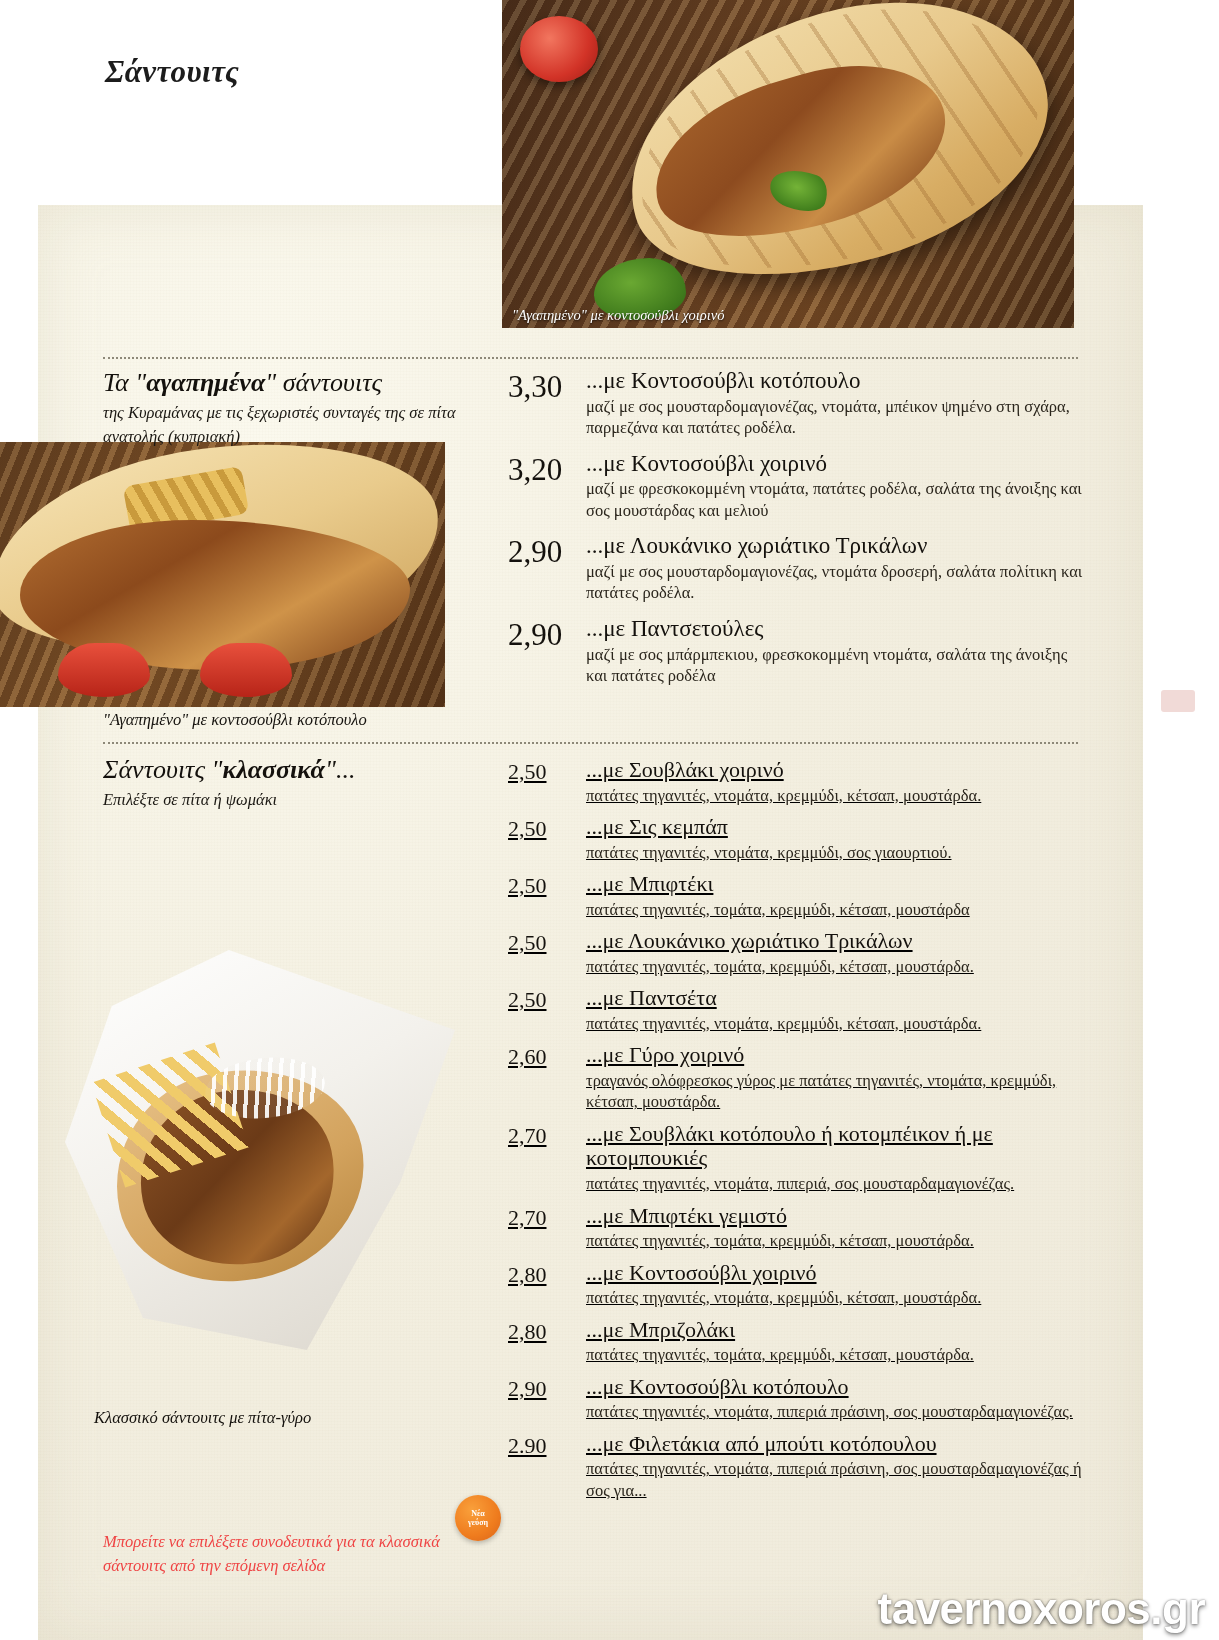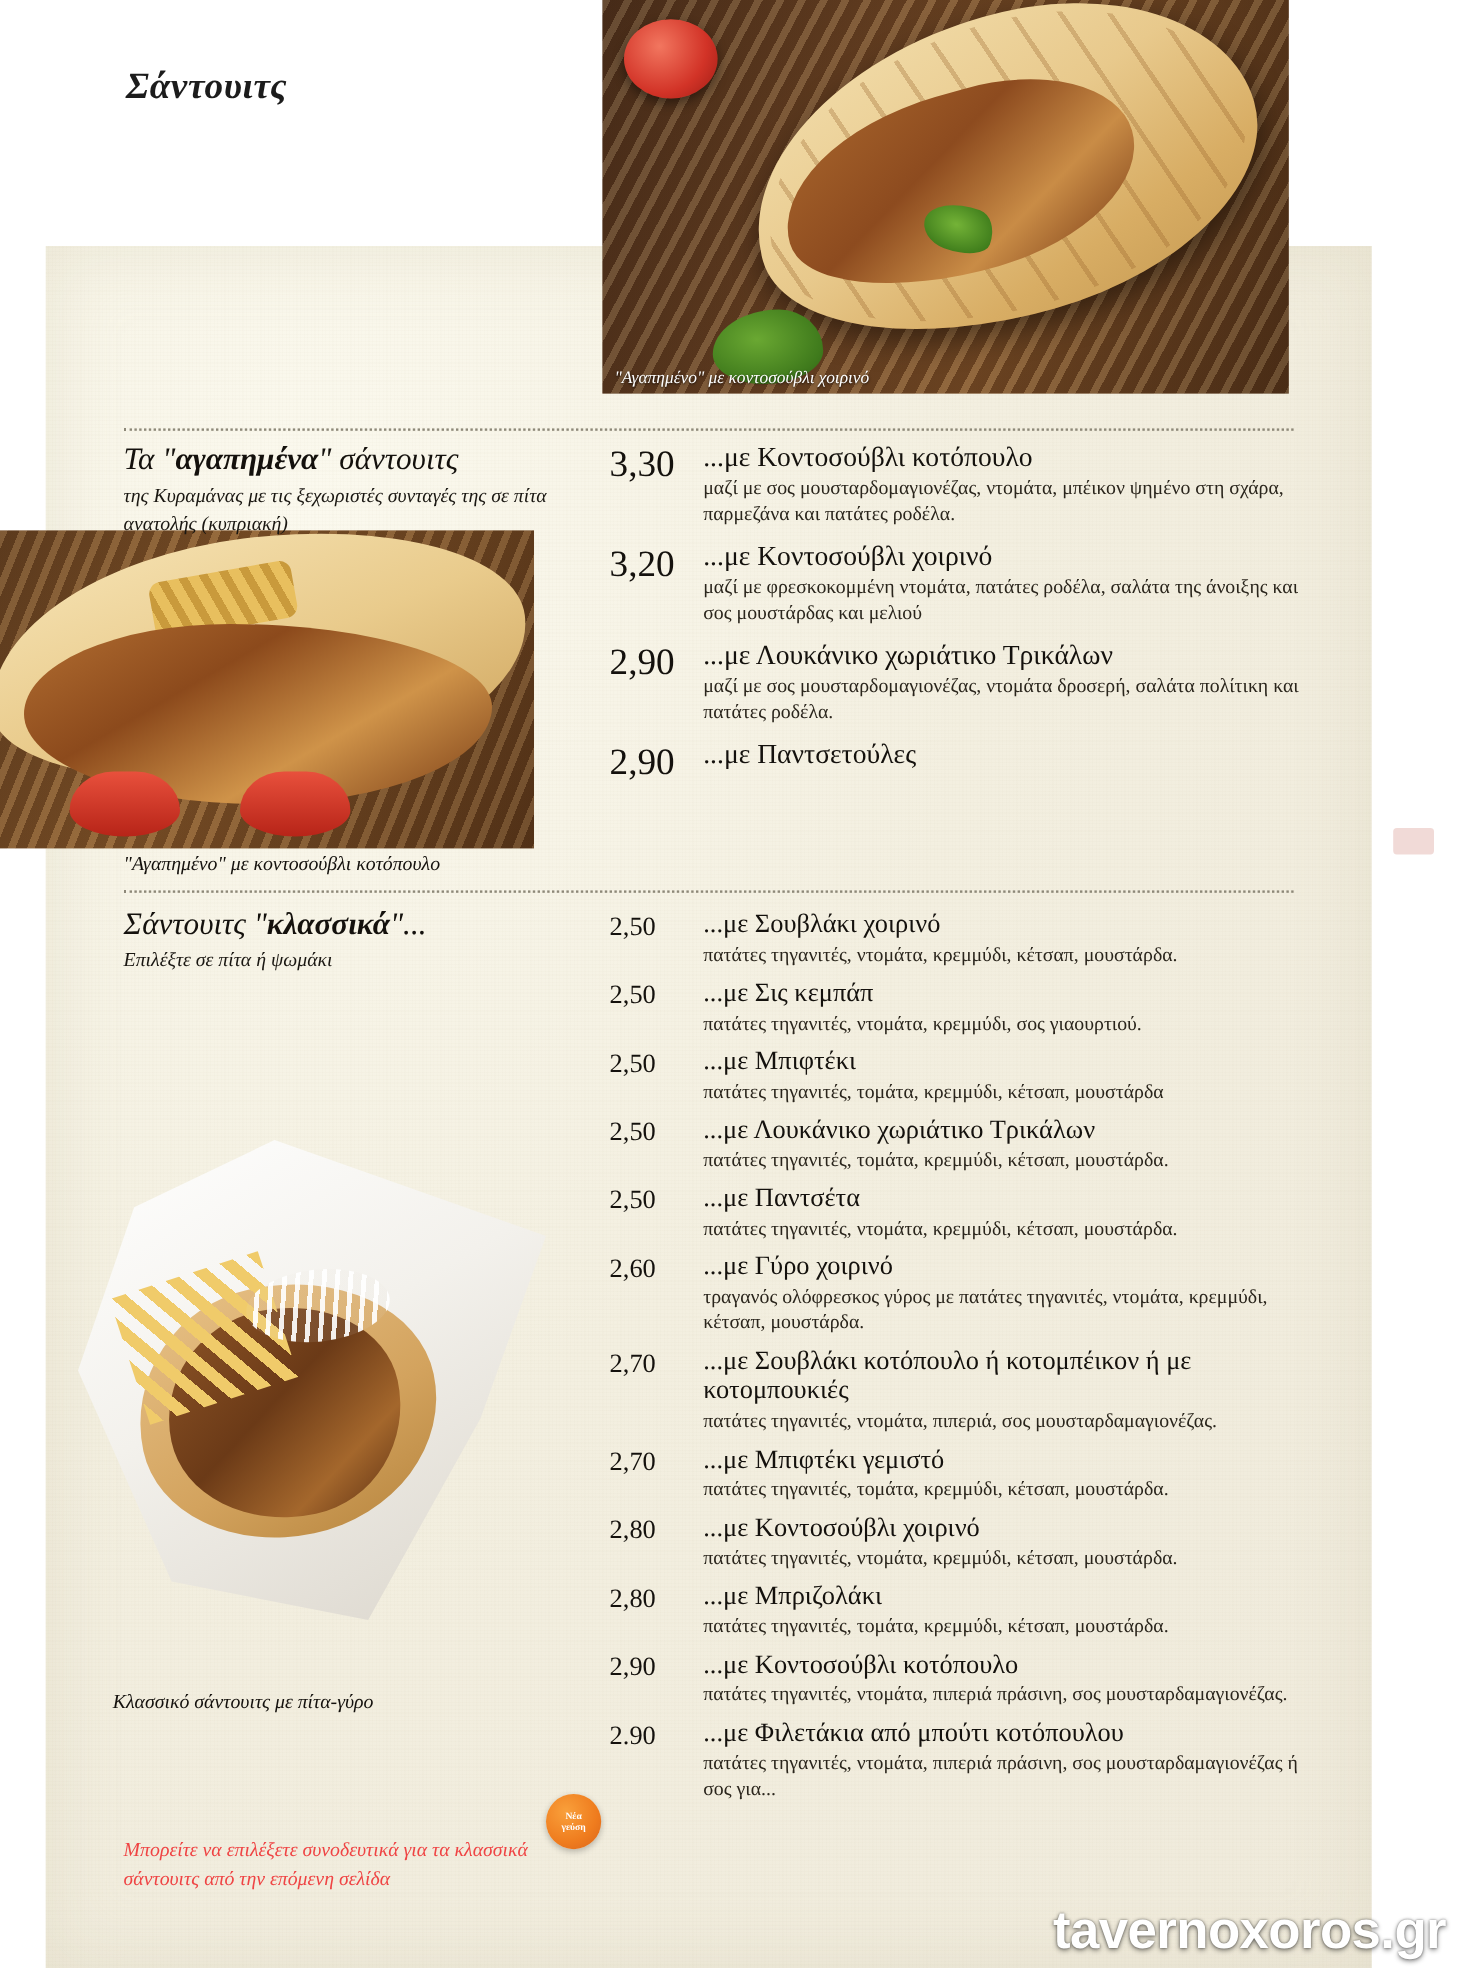--- a/index.html
+++ b/index.html
@@ -252,21 +252,21 @@
     line-height: 1.12;
   }
   .item .desc {
     font-size: 16.5px;
     color: #2a251c;
     line-height: 1.3;
     margin-top: 2px;
   }
 
   
-  .items.classic .item { margin-bottom: 9px; }
+  .items.classic .item { margin-bottom: 9px; text-decoration: underline; }
   .items.classic .item .name { font-size: 22px; }
   .items.classic .item .price { font-size: 22px; }
 
   
   .note {
     position: absolute;
     left: 103px;
     top: 1530px;
     width: 390px;
     font-style: italic;
@@ -382,20 +382,21 @@
       <div class="price">2,90</div>
       <div>
         <div class="name">...με Λουκάνικο χωριάτικο Τρικάλων</div>
         <div class="desc">μαζί με σος μουσταρδομαγιονέζας, ντομάτα δροσερή, σαλάτα πολίτικη και πατάτες ροδέλα.</div>
       </div>
     </div>
     <div class="item">
       <div class="price">2,90</div>
       <div>
         <div class="name">...με Παντσετούλες</div>
+        <div class="desc">μαζί με σος μπάρμπεκιου, φρεσκοκομμένη ντομάτα, σαλάτα της άνοιξης και πατάτες ροδέλα</div>
       </div>
     </div>
   </div>
 
   <div class="dots" style="left:103px; top:742px; width:975px;"></div>
 
   <div class="group-head" style="left:103px; top:755px; width:380px;">
     <div class="gh-title"><span>Σάντουιτς "</span><b>κλασσικά</b><span>"...</span></div>
     <div class="gh-sub">Επιλέξτε σε πίτα ή ψωμάκι</div>
   </div>

